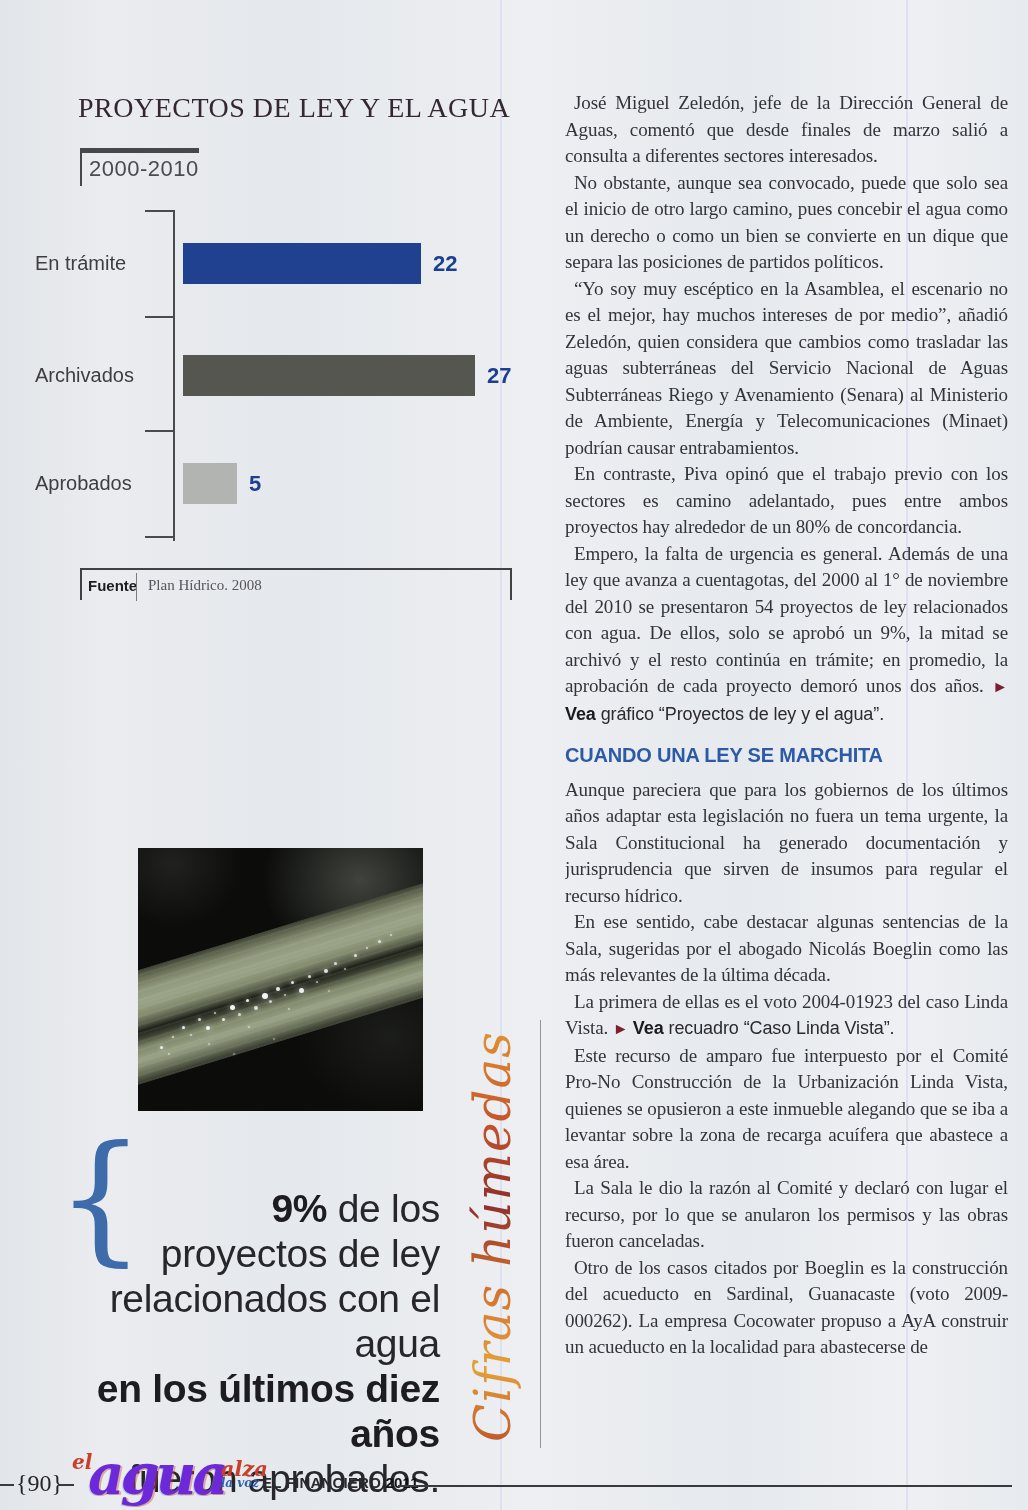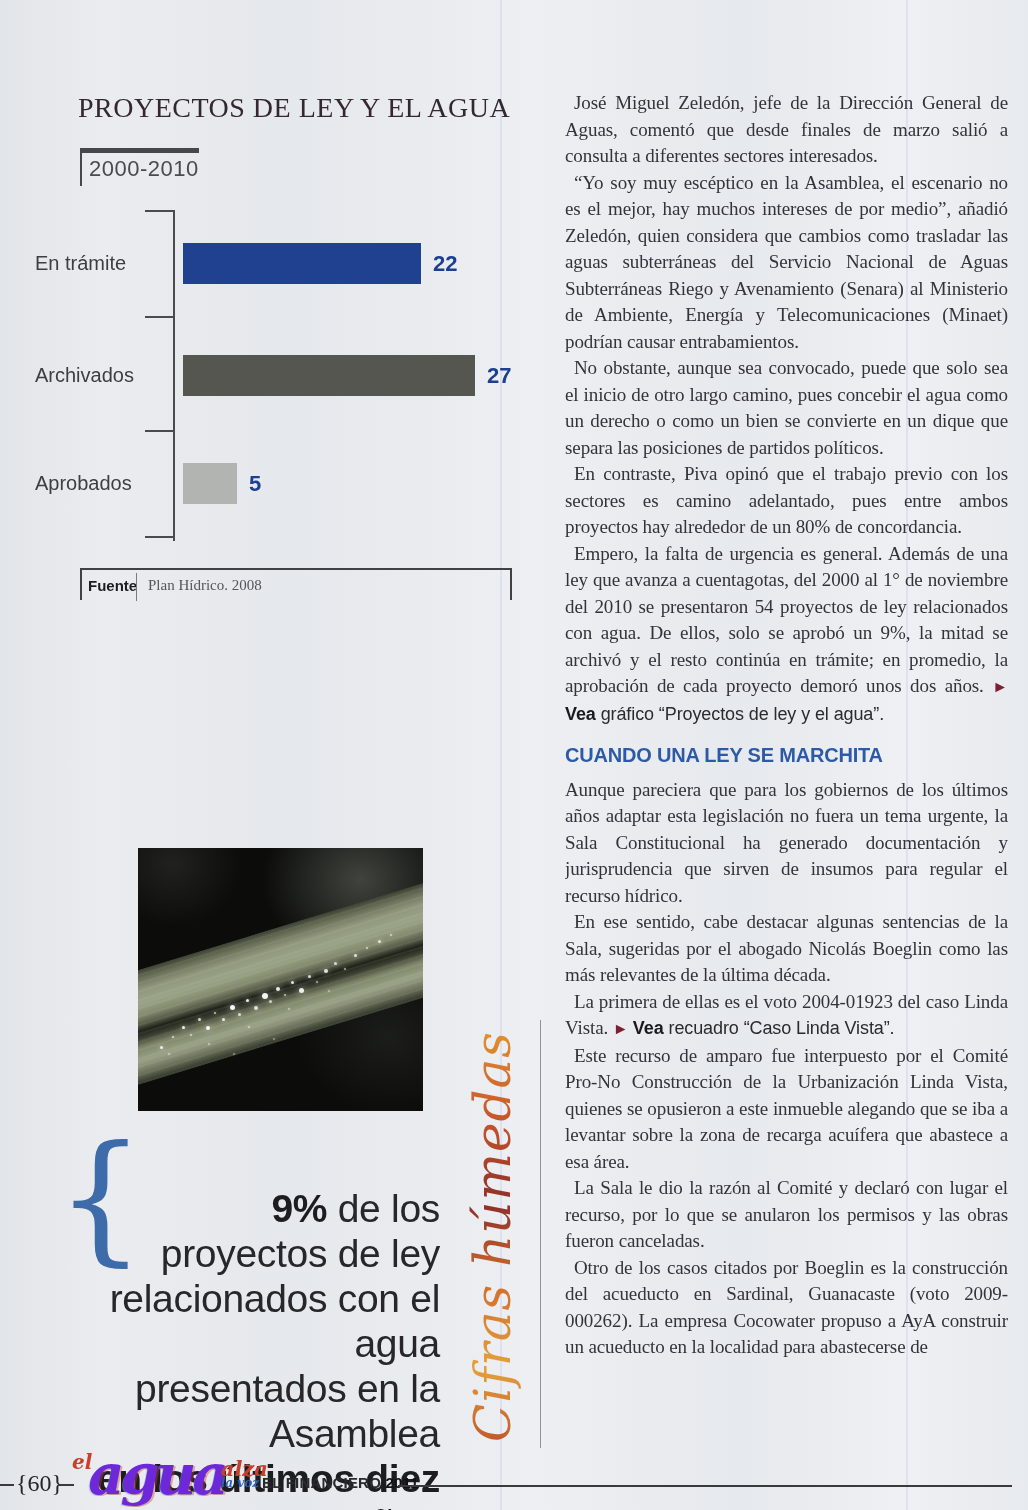--- a/index.html
+++ b/index.html
@@ -213,47 +213,46 @@
         <span class="droplet" style="left: 190px; top: 142px; width: 2px; height: 2px; opacity: 0.45; box-shadow: rgba(255, 255, 255, 0.7) 0px 0px 3px;"></span>
         <span class="droplet" style="left: 95px; top: 205px; width: 2px; height: 2px; opacity: 0.4; box-shadow: rgba(255, 255, 255, 0.7) 0px 0px 3px;"></span>
         <span class="droplet" style="left: 135px; top: 190px; width: 2px; height: 2px; opacity: 0.4; box-shadow: rgba(255, 255, 255, 0.7) 0px 0px 3px;"></span>
       </div>
   </div>
 
   <div class="pq-brace">{</div>
   <div class="pull-quote" id="pullquote">
       <div><b>9% </b><span>de los proyectos de ley</span></div>
       <div><span>relacionados con el agua</span></div>
-      <div><span>presentados en la Asamblea</span></div>
       <div><b>en los últimos diez años</b></div>
       <div><span>fueron aprobados.</span></div>
     </div>
 
   <div class="vertical-label">
     <span>Cifras húmedas</span>
   </div>
 
   <div class="rc" id="rightcol">
       <p><span>José Miguel Zeledón, jefe de la Dirección General de Aguas, comentó que desde finales de marzo salió a consulta a diferentes sectores interesados.</span></p>
+      <p><span>No obstante, aunque sea convocado, puede que solo sea el inicio de otro largo camino, pues concebir el agua como un derecho o como un bien se convierte en un dique que separa las posiciones de partidos políticos.</span></p>
       <p><span>“Yo soy muy escéptico en la Asamblea, el escenario no es el mejor, hay muchos intereses de por medio”, añadió Zeledón, quien considera que cambios como trasladar las aguas subterráneas del Servicio Nacional de Aguas Subterráneas Riego y Avenamiento (Senara) al Ministerio de Ambiente, Energía y Telecomunicaciones (Minaet) podrían causar entrabamientos.</span></p>
-      <p><span>No obstante, aunque sea convocado, puede que solo sea el inicio de otro largo camino, pues concebir el agua como un derecho o como un bien se convierte en un dique que separa las posiciones de partidos políticos.</span></p>
       <p><span>En contraste, Piva opinó que el trabajo previo con los sectores es camino adelantado, pues entre ambos proyectos hay alrededor de un 80% de concordancia.</span></p>
       <p><span>Empero, la falta de urgencia es general. Además de una ley que avanza a cuentagotas, del 2000 al 1° de noviembre del 2010 se presentaron 54 proyectos de ley relacionados con agua. De ellos, solo se aprobó un 9%, la mitad se archivó y el resto continúa en trámite; en promedio, la aprobación de cada proyecto demoró unos dos años. </span><span class="arrow">► </span><span class="vb">Vea </span><span class="vs">gráfico “Proyectos de ley y el agua”.</span></p>
       <h2>CUANDO UNA LEY SE MARCHITA</h2>
       <p class="first"><span>Aunque pareciera que para los gobiernos de los últimos años adaptar esta legislación no fuera un tema urgente, la Sala Constitucional ha generado documentación y jurisprudencia que sirven de insumos para regular el recurso hídrico.</span></p>
       <p><span>En ese sentido, cabe destacar algunas sentencias de la Sala, sugeridas por el abogado Nicolás Boeglin como las más relevantes de la última década.</span></p>
       <p><span>La primera de ellas es el voto 2004-01923 del caso Linda Vista. </span><span class="arrow">► </span><span class="vb">Vea </span><span class="vs">recuadro “Caso Linda Vista”.</span></p>
       <p><span>Este recurso de amparo fue interpuesto por el Comité Pro-No Construcción de la Urbanización Linda Vista, quienes se opusieron a este inmueble alegando que se iba a levantar sobre la zona de recarga acuífera que abastece a esa área.</span></p>
       <p><span>La Sala le dio la razón al Comité y declaró con lugar el recurso, por lo que se anularon los permisos y las obras fueron canceladas.</span></p>
       <p><span>Otro de los casos citados por Boeglin es la construcción del acueducto en Sardinal, Guanacaste (voto 2009-000262). La empresa Cocowater propuso a AyA construir un acueducto en la localidad para abastecerse de</span></p>
     </div>
 
   <div class="footer">
     <div class="rule" style="left:0;top:32px;width:14px"></div>
-    <div class="page-number">{60}</div>
+    <div class="page-number">{90}</div>
     <div class="rule" style="left:58px;top:32px;width:16px"></div>
     <div class="logo">
       <span class="el">el</span>
       <span class="agua">agua</span>
       <span class="stack">
         <span class="alza">alza</span>
         <span class="lavoz">la voz</span>
       </span>
     </div>
     <div class="publication">

